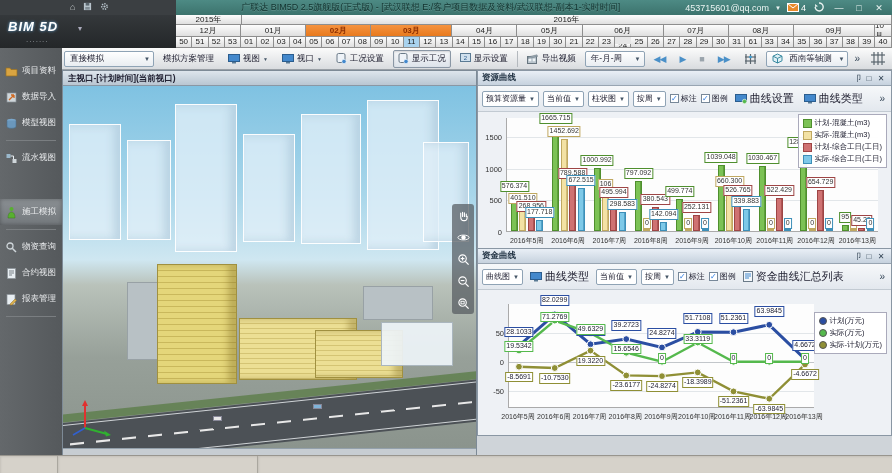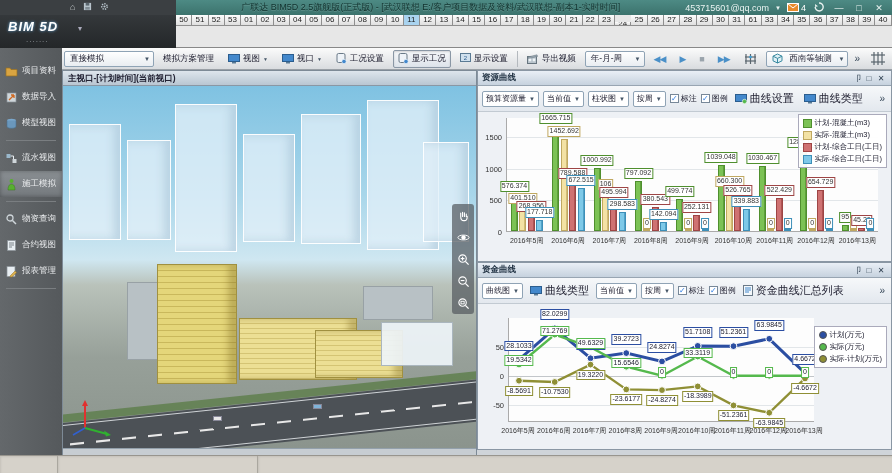--- a/index.html
+++ b/index.html
@@ -59,21 +59,21 @@
   .tsep { width:1px; height:16px; background:#b4b9be; flex:none; }
   .play-glyph { color:#4a90c8; font-size:9px; letter-spacing:-1px; }
   .play-glyph.dis { color:#9aa4ac; }
   .overflow-btn { font-size:10px; color:#345; cursor:pointer; padding:0 2px; }
 
   
   .sidebar { position:absolute; left:0; top:48px; width:62px; height:407px;
     background:linear-gradient(90deg,#64686b,#55595c); padding-top:10px; }
   .sb-item { display:flex; align-items:center; gap:4px; height:26px; padding-left:5px;
     color:#e8eaec; font-size:8.5px; cursor:pointer; white-space:nowrap; }
-  .sb-item.sel { background:linear-gradient(#8a8f93,#74797d); box-shadow:inset 0 0 4px rgba(0,0,0,.3); }
+  .sb-item.sel { background:linear-gradient(#8a8f93,#74797d); box-shadow:inset 0 0 4px rgba(0,0,0,.3);margin-top:28px; }
   .sb-icon { width:13px; height:13px; flex:none; display:inline-block; }
   .sb-divider { height:1px; background:#3c4043; border-bottom:1px solid #7a7e81; margin:4px 6px; }
 
   
   .viewport { position:absolute; left:62px; top:70px; width:415px; height:385px;
     border:1px solid #7d8a96; background:#aeb8bf; }
   .vp-header { height:15px; background:linear-gradient(#dde5ec,#b9c6d2); border-bottom:1px solid #8a97a4;
     font-size:8.5px; color:#223; padding-left:5px; line-height:15px; font-weight:bold; }
   .vp-canvas { position:relative; width:100%; height:362px; overflow:hidden; cursor:pointer;
     background:linear-gradient(#7fc2e2 0%, #a8d6ea 30%, #cfe7f1 48%, #b9c2ba 55%, #97a099 75%, #8b948d 100%); }
@@ -93,21 +93,21 @@
   .car { position:absolute; width:9px; height:5px; background:#e8e8e8; border:1px solid #889; }
   .vp-nav { position:absolute; right:2px; top:118px; width:22px; background:rgba(84,90,95,.72);
     border-radius:3px; padding:3px 0; display:flex; flex-direction:column; gap:6px; align-items:center; }
   .vp-nav .tool { width:16px; height:16px; display:flex; align-items:center; justify-content:center; cursor:pointer; }
   .gizmo { position:absolute; left:8px; bottom:10px; }
   .vp-bottom { height:7px; background:#c7cdd2; border-top:1px solid #93a0ab; }
 
   
   .panel { position:absolute; left:477px; width:415px; background:#eef1f5; border:1px solid #8a97a4; }
   .panel-res { top:70px; height:192px; }
-  .panel-fund { top:262px; height:188px; }
+  .panel-fund { top:248px; height:188px; }
   .p-title { height:15px; background:linear-gradient(#e9eff6,#c6d2de); border-bottom:1px solid #98a5b2;
     display:flex; align-items:center; padding:0 4px; }
   .p-title .txt { flex:1; font-size:8.5px; font-weight:bold; color:#234; }
   .p-title .pbtn { width:12px; text-align:center; color:#345; font-size:8px; cursor:pointer; }
   .p-toolbar { height:26px; display:flex; align-items:center; gap:4px; padding:8px 4px;
     background:linear-gradient(#f6f8fa,#e3e8ee); border-bottom:1px solid #c2cad2; overflow:hidden; }
   .psel { display:inline-flex; align-items:center; gap:3px; background:#fff; border:1px solid #8fa3b5;
     border-radius:2px; height:16px; font-size:8px; padding:0 3px; color:#223; cursor:pointer; white-space:nowrap; }
   .psel .arr { font-size:6px; color:#456; }
   .pchk { display:inline-flex; align-items:center; gap:2px; font-size:8px; color:#223; cursor:pointer; white-space:nowrap; }
@@ -187,20 +187,37 @@
     </div>
   </div>
 
   <div class="logo-panel">
     <span class="logo-text">BIM 5D</span>
     <span class="logo-arrow">▾</span>
     <div class="logo-dots">.......</div>
   </div>
 
   <div class="timeline">
+    <div class="tl-row tl-years">
+        <div class="tl-cell" style="flex: 4 1 0%;">2015年</div>
+        <div class="tl-cell" style="flex: 40 1 0%;">2016年</div>
+      </div>
+    <div class="tl-row tl-months">
+        <div class="tl-cell" style="flex: 4 1 0%;">12月</div>
+        <div class="tl-cell" style="flex: 4 1 0%;">01月</div>
+        <div class="tl-cell hl" style="flex: 4 1 0%;">02月</div>
+        <div class="tl-cell hl" style="flex: 5 1 0%;">03月</div>
+        <div class="tl-cell" style="flex: 4 1 0%;">04月</div>
+        <div class="tl-cell" style="flex: 4 1 0%;">05月</div>
+        <div class="tl-cell" style="flex: 5 1 0%;">06月</div>
+        <div class="tl-cell" style="flex: 4 1 0%;">07月</div>
+        <div class="tl-cell" style="flex: 4 1 0%;">08月</div>
+        <div class="tl-cell" style="flex: 5 1 0%;">09月</div>
+        <div class="tl-cell" style="flex: 1 1 0%;">10月</div>
+      </div>
     <div class="tl-row tl-weeks">
         <div class="tl-cell" style="flex: 1 1 0%;">50</div>
         <div class="tl-cell" style="flex: 1 1 0%;">51</div>
         <div class="tl-cell" style="flex: 1 1 0%;">52</div>
         <div class="tl-cell" style="flex: 1 1 0%;">53</div>
         <div class="tl-cell" style="flex: 1 1 0%;">01</div>
         <div class="tl-cell" style="flex: 1 1 0%;">02</div>
         <div class="tl-cell" style="flex: 1 1 0%;">03</div>
         <div class="tl-cell" style="flex: 1 1 0%;">04</div>
         <div class="tl-cell" style="flex: 1 1 0%;">05</div>

